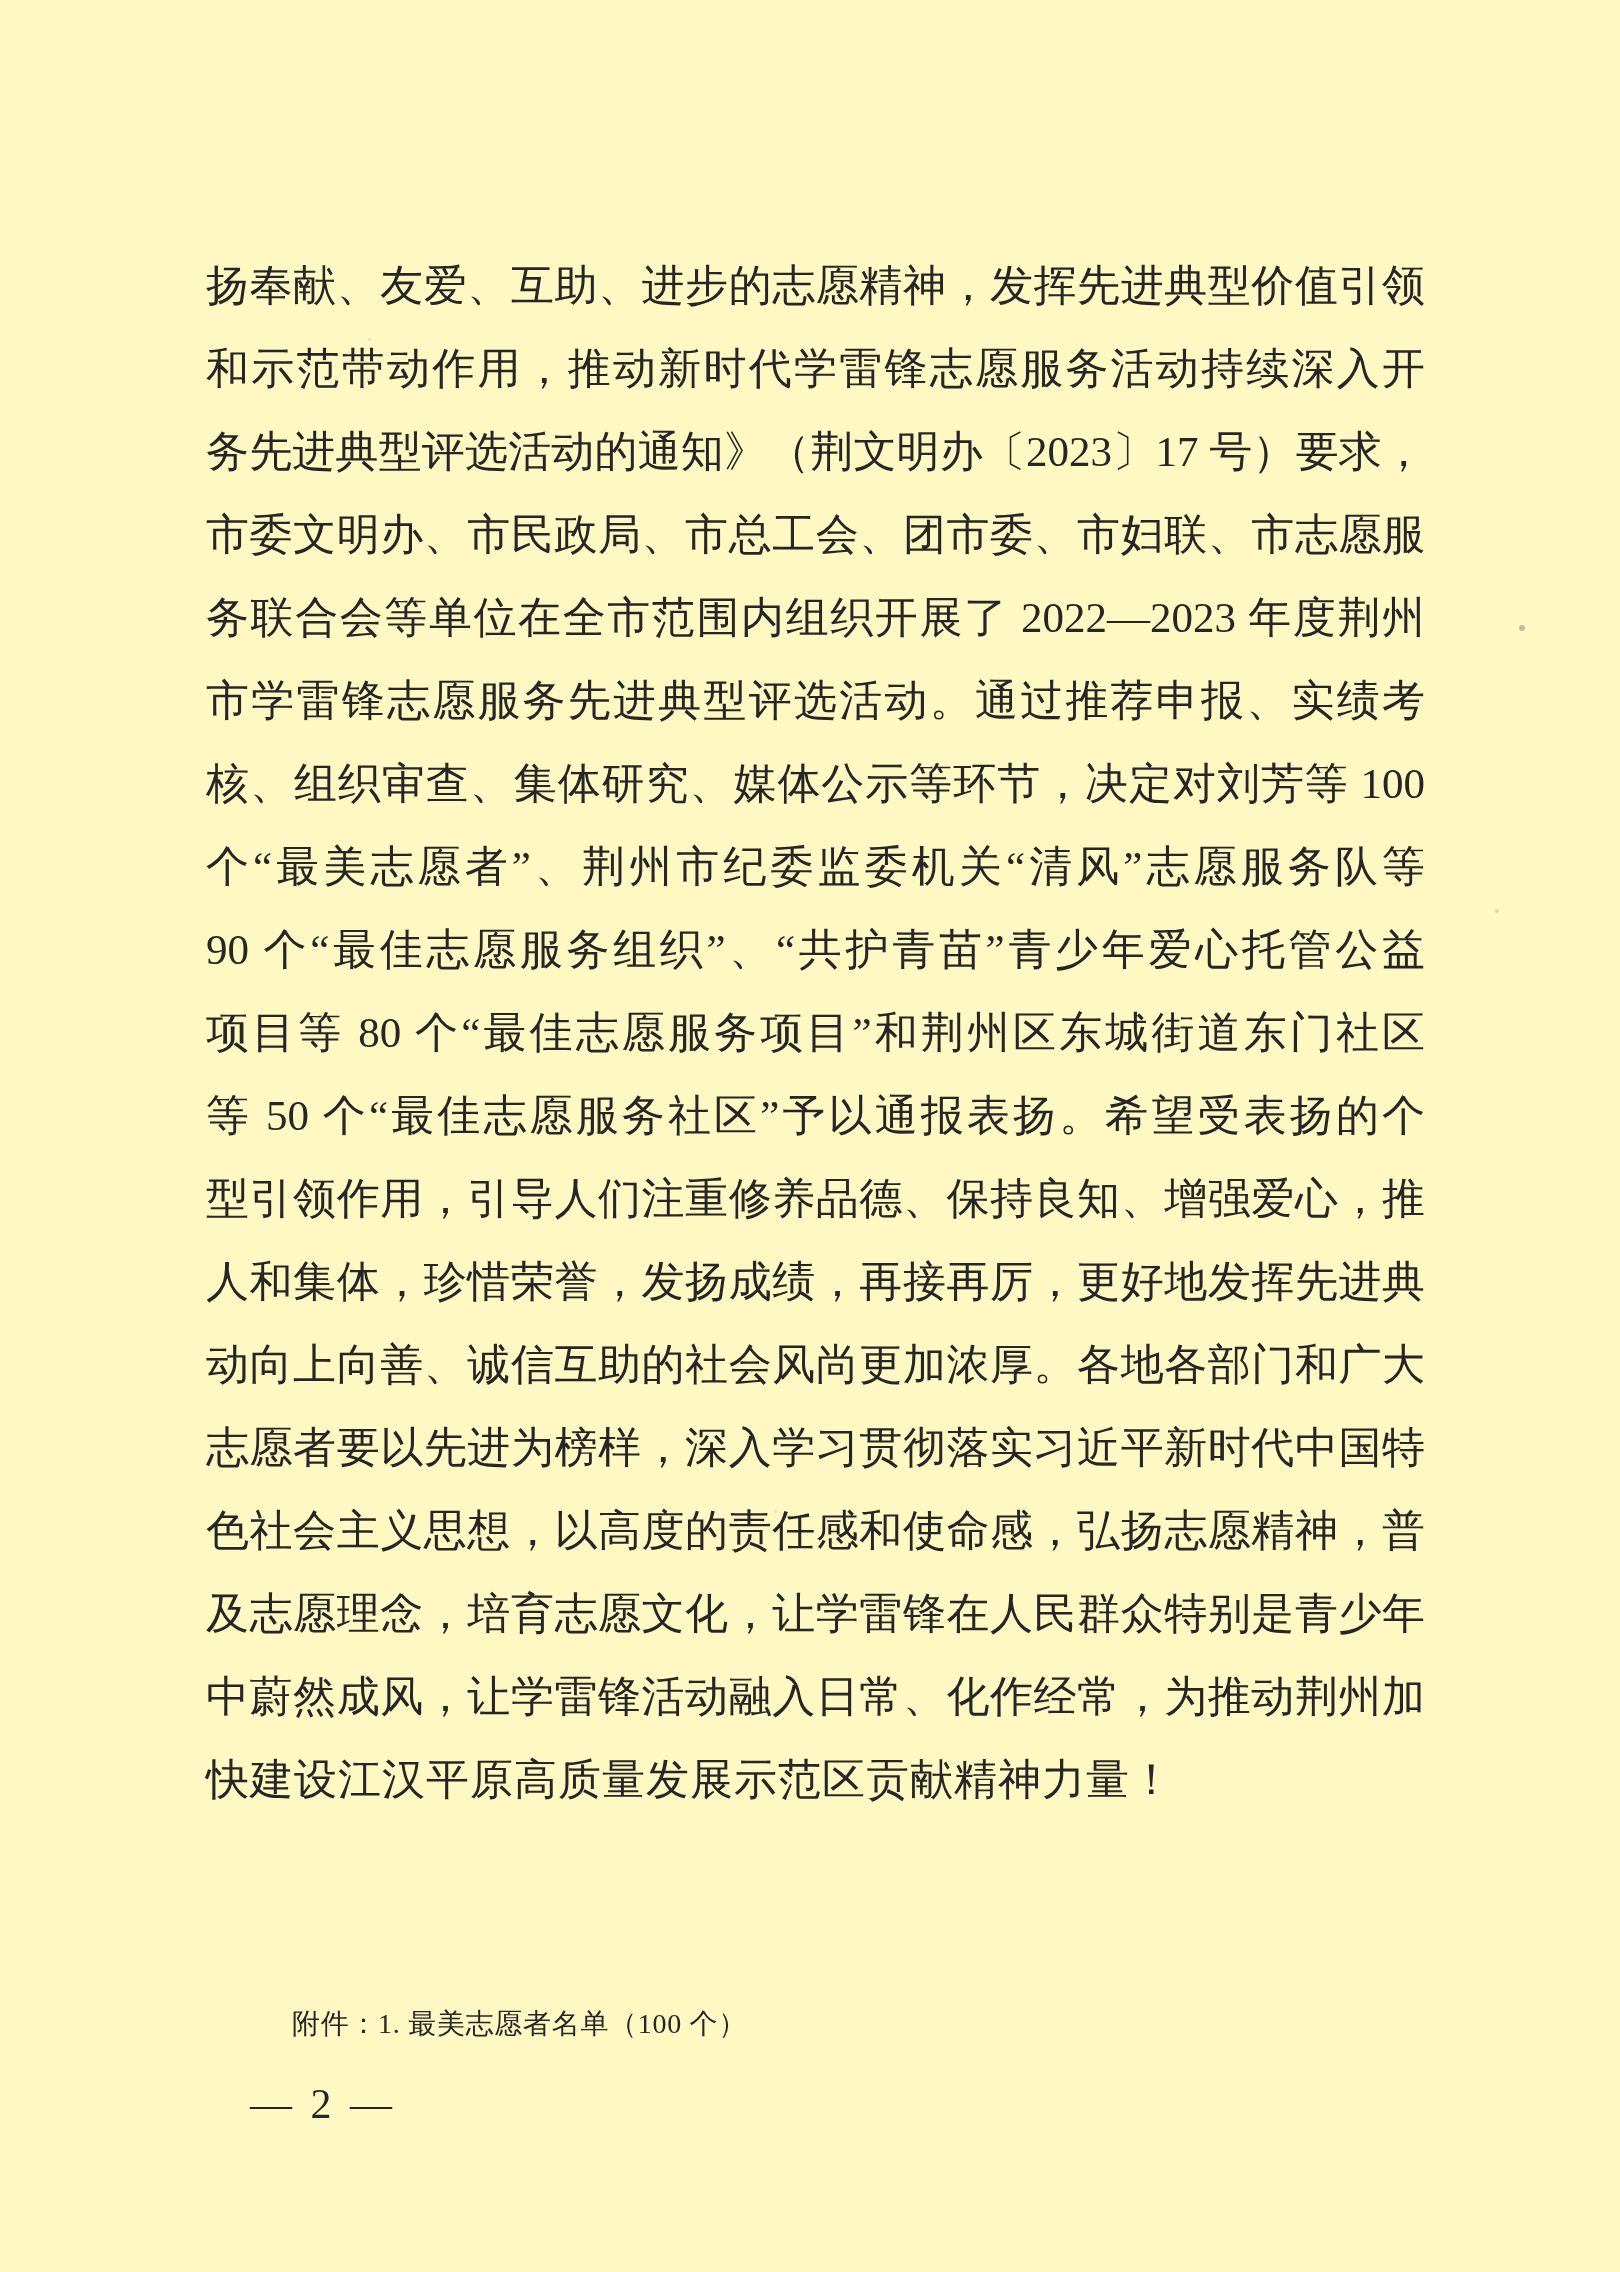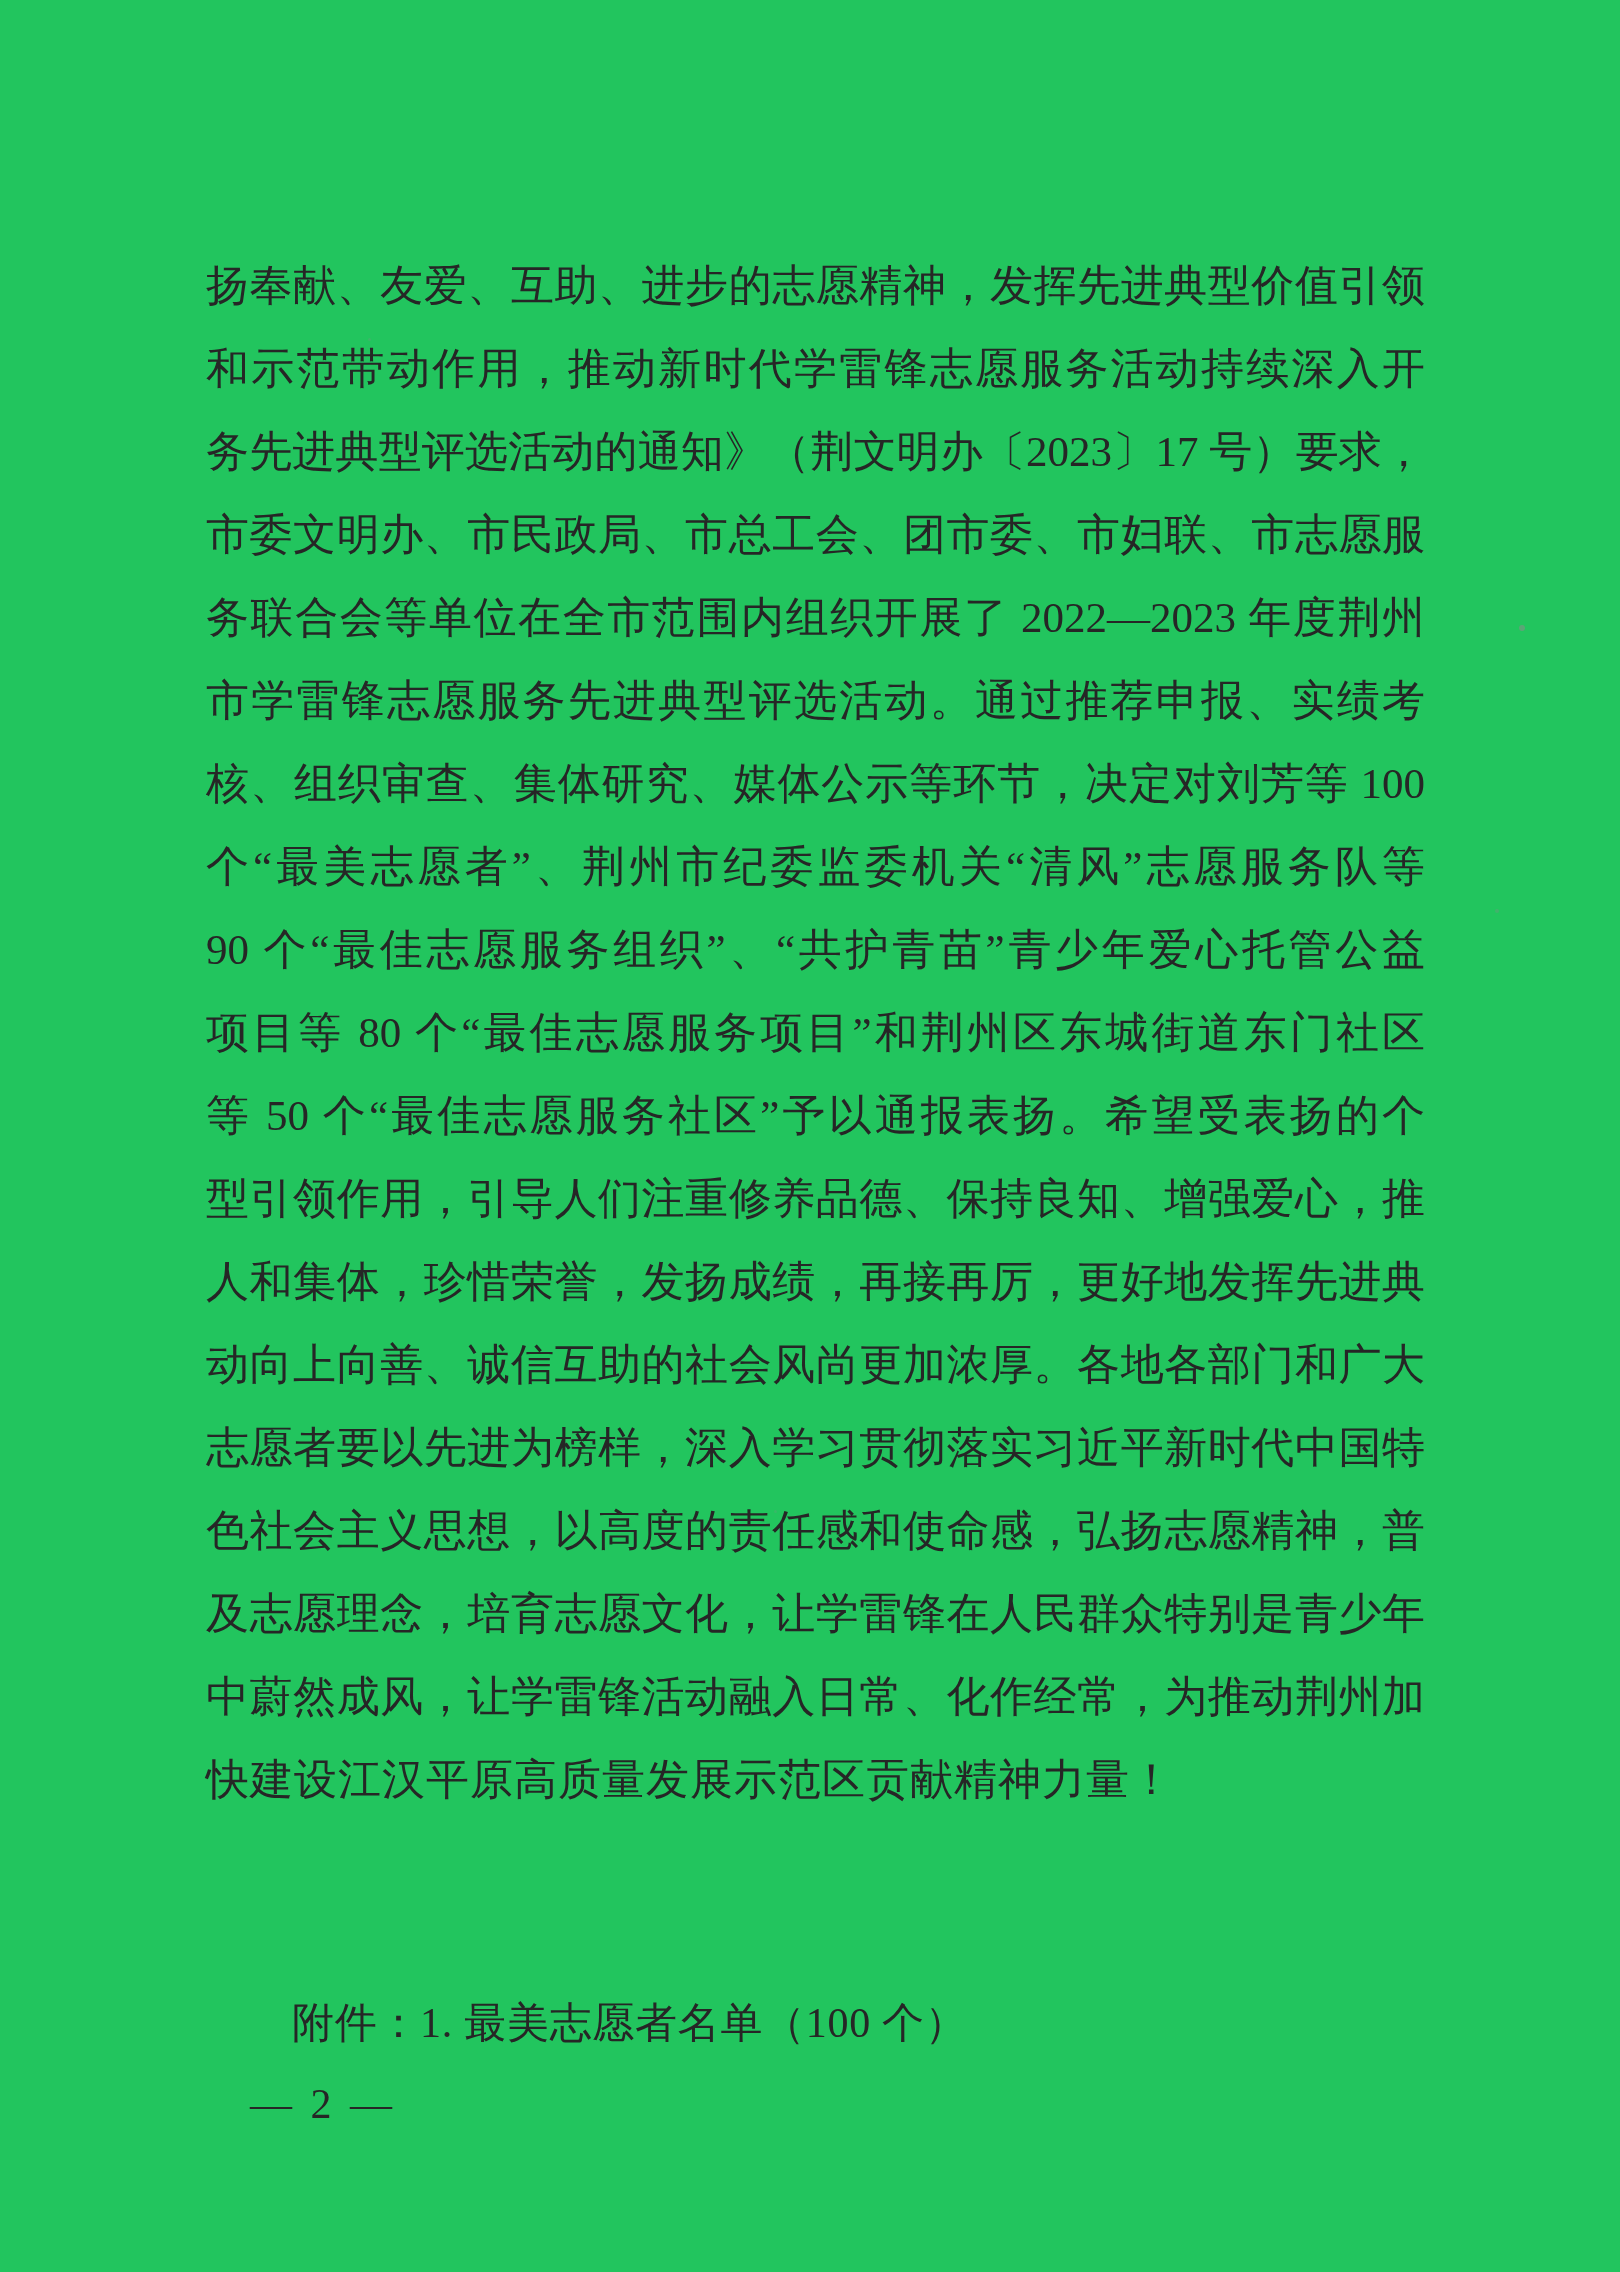--- a/index.html
+++ b/index.html
@@ -4,21 +4,21 @@
 <style>
   * { margin: 0; padding: 0; box-sizing: border-box; }
   html, body { background: #ffffff; }
   body {
     width: 1620px; height: 2273px;
     font-family: "Liberation Serif", "DejaVu Serif", serif;
   }
   .page {
     position: relative;
     width: 1620px; height: 2273px;
-    background: #22c55e;
+    background: #fef9c3;
     color: #262626;
     overflow: hidden;
   }
   .body-text {
     position: absolute;
     left: 206px; top: 244px;
     width: 1219px;
     font-size: 43px;
     line-height: 83px;
   }
@@ -30,21 +30,21 @@
     white-space: nowrap;
   }
   .line.para-end {
     text-align: right;
     text-align-last: left;
     letter-spacing: 1px;
   }
   .attachment {
     position: absolute;
     left: 292px; top: 1982px;
-    font-size: 42px;
+    font-size: 28px;
     line-height: 83px;
     letter-spacing: 0.7px;
     white-space: nowrap;
   }
   .page-number {
     position: absolute;
     left: 250px; top: 2063px;
     font-size: 42px;
     line-height: 83px;
     letter-spacing: 4px;

